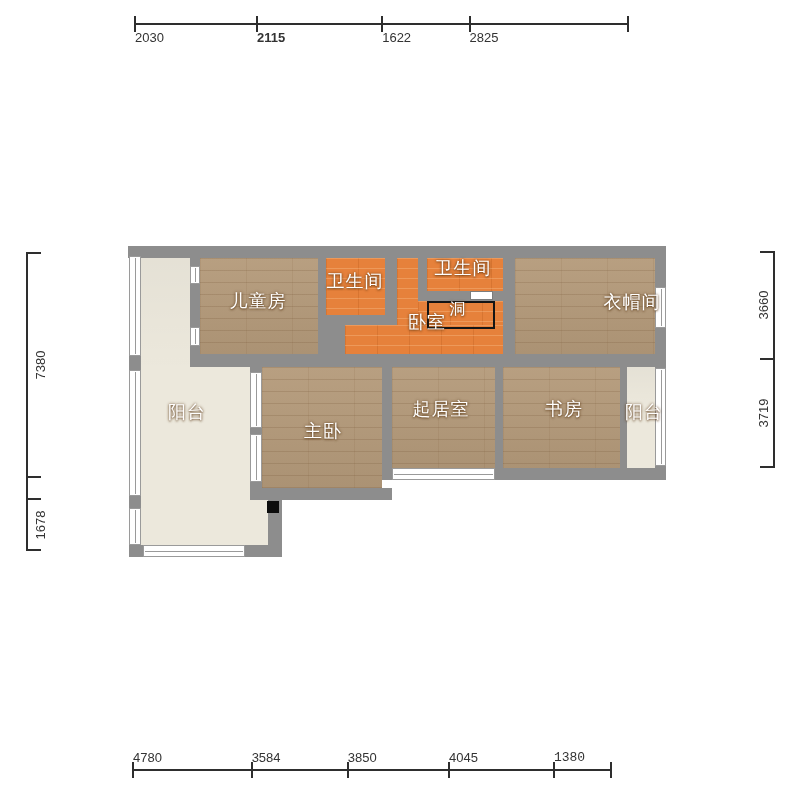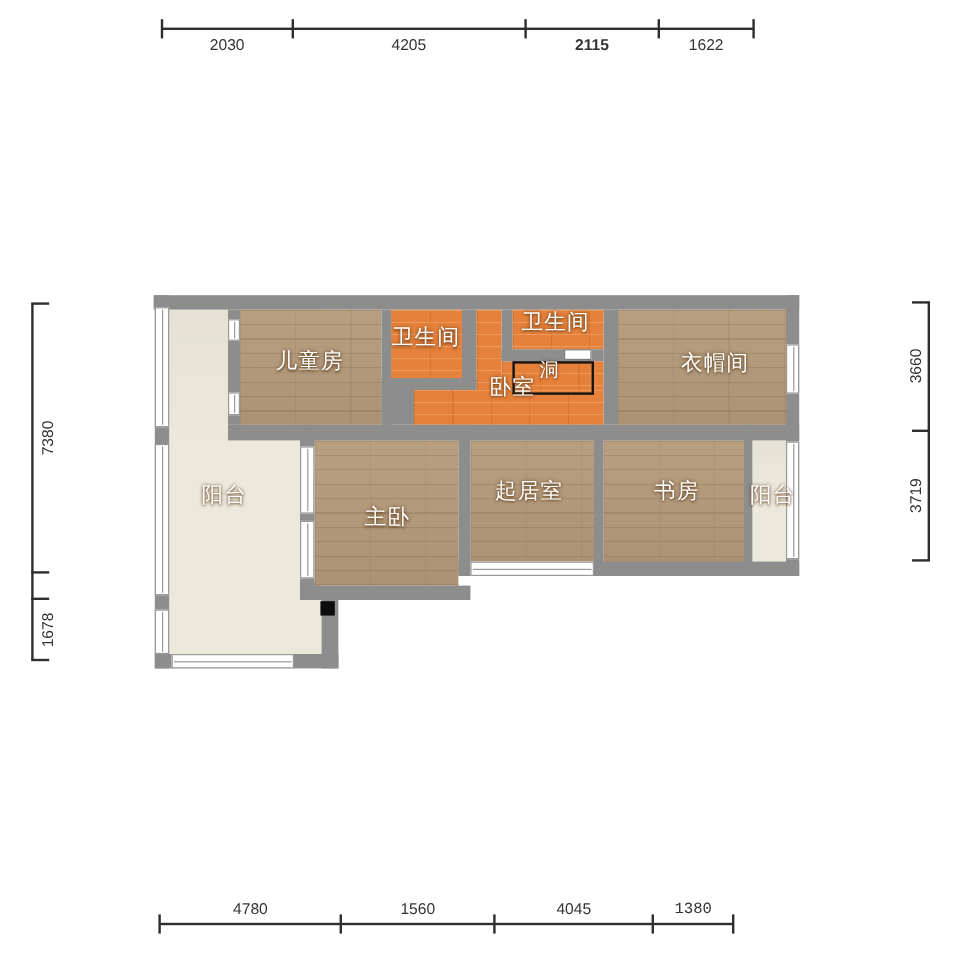--- a/index.html
+++ b/index.html
@@ -27,21 +27,21 @@
   .doorbar{background:#ffffff;border:1px solid #7c7c7c;box-sizing:border-box;}
   .hole-rect{border:2px solid #151515;background:transparent;box-sizing:border-box;}
   .black-square{background:#0c0c0c;}
   
   .room-label{color:#ffffff;font-size:18px;font-weight:500;letter-spacing:1px;white-space:nowrap;
     transform:translate(-50%,-50%);
     text-shadow:0 0 3px rgba(90,55,20,.85),0 1px 2px rgba(90,55,20,.65);}
   .room-label.small{font-size:16px;}
   
   .dim-row{position:absolute;display:flex;font-size:13px;color:#333;}
-  .dim-row .seg{position:relative;text-align:center;box-sizing:border-box;}
+  .dim-row .seg{position:relative;text-align:left;box-sizing:border-box;}
   .dim-row .seg::before{content:'';position:absolute;left:-1px;width:2px;background:#2e2e2e;}
   .dim-row .seg:last-child::after{content:'';position:absolute;right:-1px;width:2px;background:#2e2e2e;}
   .dim-row.top::before{content:'';position:absolute;left:0;right:0;top:7px;height:2px;background:#2e2e2e;}
   .dim-row.top .seg{padding-top:14px;}
   .dim-row.top .seg::before,.dim-row.top .seg:last-child::after{top:0;height:16px;}
   .dim-row.bottom::before{content:'';position:absolute;left:0;right:0;bottom:7px;height:2px;background:#2e2e2e;}
   .dim-row.bottom .seg{padding-top:2px;}
   .dim-row.bottom .seg::before,.dim-row.bottom .seg:last-child::after{bottom:0;height:16px;}
   .dim-col{position:absolute;display:flex;flex-direction:column;font-size:13px;color:#333;}
   .dim-col::before{content:'';position:absolute;top:0;bottom:0;width:2px;background:#2e2e2e;}
@@ -109,37 +109,38 @@
   <div class="abs doorbar" style="left:470px;top:291px;width:23px;height:9px;"></div>
 
   <div class="abs hole-rect" style="left:427px;top:301px;width:68px;height:28px;"></div>
   <div class="abs black-square" style="left:267px;top:501px;width:12px;height:12px;"></div>
 
   <span class="abs room-label" style="left:258px;top:301px;">儿童房</span>
   <span class="abs room-label" style="left:355px;top:281px;">卫生间</span>
   <span class="abs room-label" style="left:463px;top:268px;">卫生间</span>
   <span class="abs room-label" style="left:427px;top:322px;">卧室</span>
   <span class="abs room-label small" style="left:458px;top:309px;">洞</span>
-  <span class="abs room-label" style="left:596px;top:302px;">衣帽间</span>
+  <span class="abs room-label" style="left:632px;top:302px;">衣帽间</span>
   <span class="abs room-label" style="left:187px;top:412px;">阳台</span>
   <span class="abs room-label" style="left:323px;top:431px;">主卧</span>
   <span class="abs room-label" style="left:441px;top:409px;">起居室</span>
   <span class="abs room-label" style="left:564px;top:409px;">书房</span>
   <span class="abs room-label" style="left:644px;top:412px;">阳台</span>
 
   <div class="dim-row top" style="left:135px;top:16px;width:493px;height:32px;">
     <div class="seg" style="flex-grow:2030;"><span>2030</span></div>
-    <div class="seg" style="flex-grow:4205;"><span>4205</span></div>
     <div class="seg" style="flex-grow:2115;font-weight:bold;"><span>2115</span></div>
     <div class="seg" style="flex-grow:1275;"><span>1622</span></div>
+    <div class="seg" style="flex-grow:2825;"><span>2825</span></div>
   </div>
 
   <div class="dim-row bottom" style="left:133px;top:748px;width:478px;height:30px;">
     <div class="seg" style="flex-grow:4780;"><span>4780</span></div>
-    <div class="seg" style="flex-grow:3850;"><span>1560</span></div>
+    <div class="seg" style="flex-grow:3584;"><span>3584</span></div>
+    <div class="seg" style="flex-grow:3850;"><span>3850</span></div>
     <div class="seg" style="flex-grow:4045;"><span>4045</span></div>
     <div class="seg" style="flex-grow:1380;font-family:Liberation Mono, monospace;"><span>1380</span></div>
   </div>
 
   <div class="dim-col left" style="left:19px;top:253px;width:30px;height:297px;">
     <div class="seg" style="flex-grow:7380;">
         <span>7380</span>
       </div>
     <div class="seg" style="flex-grow:740;">
         <span></span>

